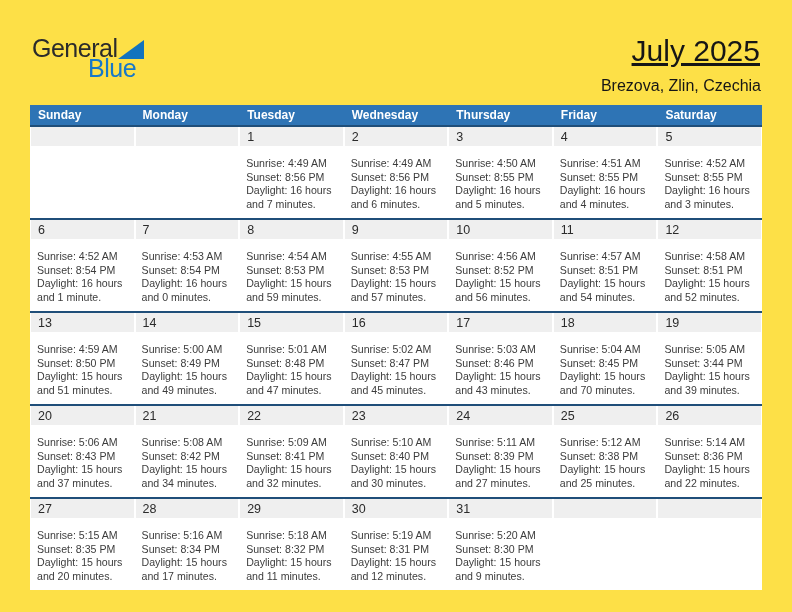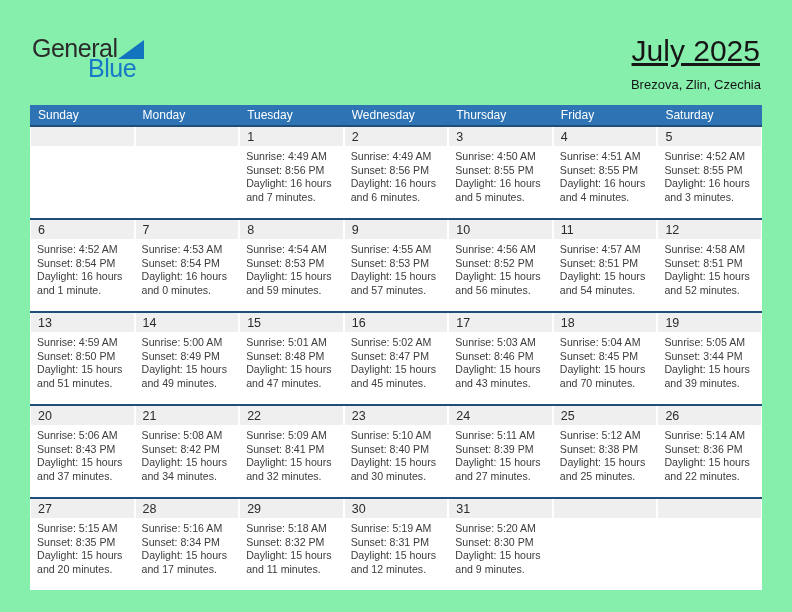--- a/index.html
+++ b/index.html
@@ -1,54 +1,54 @@
 <!DOCTYPE html>
 <html><head>
 <meta charset="utf-8">
 <style>
   html,body{margin:0;padding:0;background:#ffffff;}
   .page{
     position:relative;
     width:792px;height:612px;
-    background:#86efac;
+    background:#fde047;
     font-family:"Liberation Sans",sans-serif;
     overflow:hidden;
   }
   
   .logo{position:absolute;left:32px;top:36px;}
   .logo-top{display:flex;align-items:flex-end;line-height:1;}
   .logo-general{font-size:25px;color:#2b2b2b;letter-spacing:-0.5px;}
   .logo-tri{
     width:0;height:0;
     border-bottom:19px solid #1273BE;
     border-left:26px solid transparent;
     margin-left:1px;margin-bottom:2px;
   }
   .logo-blue{font-size:25px;color:#1778C8;line-height:1;margin:-5px 0 0 56px;letter-spacing:-0.5px;}
   
   .title{position:absolute;top:34px;right:32px;font-size:30px;color:#161616;line-height:1.1;text-decoration:underline;}
-  .subtitle{position:absolute;top:77px;right:31px;font-size:13px;color:#161616;}
+  .subtitle{position:absolute;top:77px;right:31px;font-size:16px;color:#161616;}
   
   table.cal{
     position:absolute;left:30px;top:105px;width:732px;
     border-collapse:separate;border-spacing:0;table-layout:fixed;
   }
   table.cal th{
     background:#2E74B5;color:#ffffff;
-    font-weight:400;font-size:12px;text-align:left;
+    font-weight:700;font-size:12px;text-align:left;
     height:20px;padding:0 0 0 8px;vertical-align:middle;
   }
   table.cal td{
     height:91px;vertical-align:top;
     border-top:2px solid #1F4E79;
     padding:0;background:#ffffff;
   }
   .day-strip{height:19px;background:#EFEFEF;margin:0 1px;}
   .day-num{font-size:12.5px;color:#2b2b2b;padding-left:7px;line-height:19px;display:inline-block;}
-  .day-info{font-size:10.6px;color:#3c3c3c;padding:4px 6px 0 7px;line-height:13.6px;}
+  .day-info{font-size:10.6px;color:#3c3c3c;padding:11px 6px 0 7px;line-height:13.6px;}
   .day-info span{display:block;}
 </style>
 </head>
 <body>
 
 <div class="page">
 
   <div class="logo">
     <div class="logo-top">
       <span class="logo-general">General</span>

